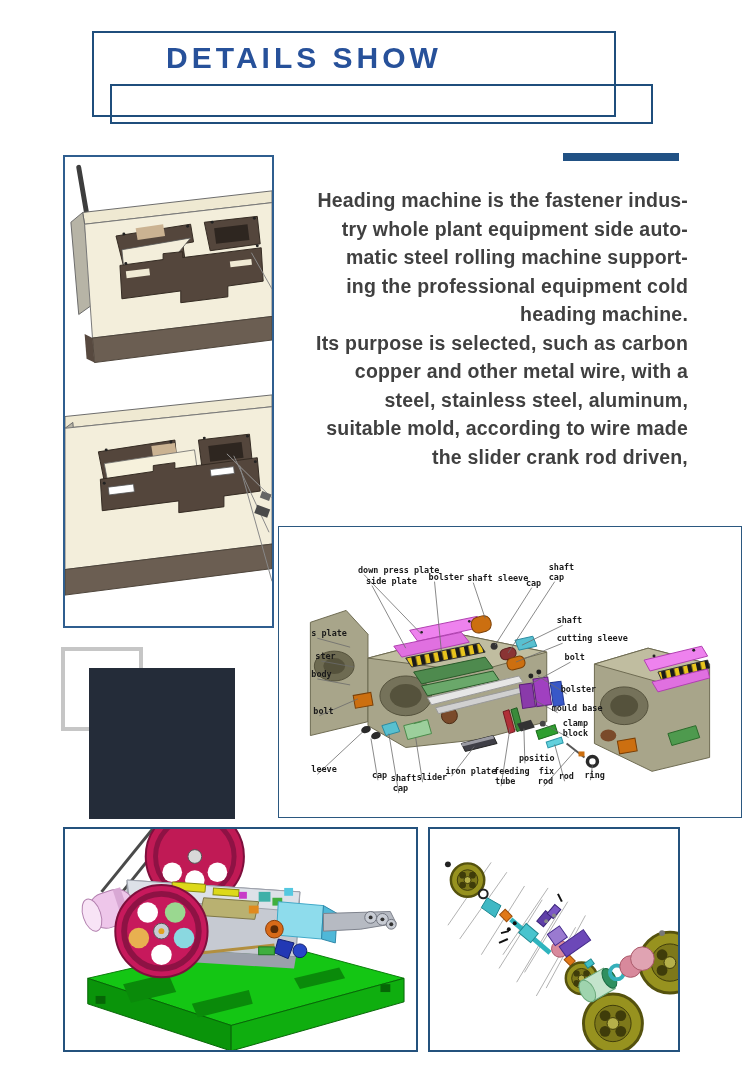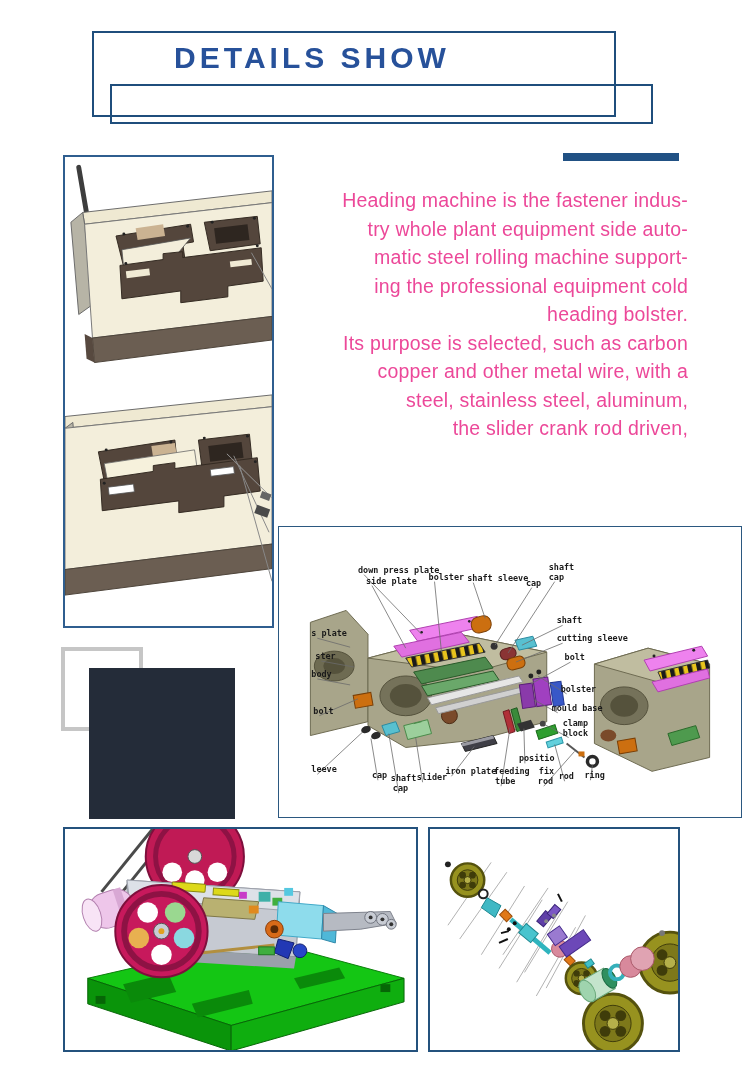--- a/index.html
+++ b/index.html
@@ -4,26 +4,26 @@
 <style>
   html,body{margin:0;padding:0;background:#fff;}
   .page{position:relative;width:750px;height:1089px;background:#fff;overflow:hidden;
         font-family:"Liberation Sans",sans-serif;}
   .abs{position:absolute;box-sizing:border-box;}
 
   
   .title-box-outer{left:92px;top:31px;width:524px;height:86px;border:2px solid #1f4e7c;background:transparent;}
   .title-box-inner{left:110px;top:84px;width:543px;height:40px;border:2px solid #1f4e7c;background:transparent;}
   .page-title{left:92px;top:42px;width:424px;text-align:center;color:#27519a;
-              font-size:30px;font-weight:bold;letter-spacing:4px;line-height:32px;margin-left:8px;}
+              font-size:30px;font-weight:bold;letter-spacing:4px;line-height:32px;}
   .accent-bar{left:563px;top:153px;width:116px;height:8px;background:#215184;}
 
   
-  .intro{left:280px;top:186px;width:408px;text-align:right;color:#ec4899;
-         font-size:19.5px;line-height:28.5px;font-weight:400;letter-spacing:0.2px;}
+  .intro{left:280px;top:186px;width:408px;text-align:right;color:#404040;
+         font-size:19.5px;line-height:28.5px;font-weight:700;letter-spacing:0.2px;}
 
   
   .fig{background:#fff;}
   .fig svg{display:block;width:100%;height:100%;}
   .fig-mold{left:63px;top:155px;width:211px;height:473px;border:2px solid #2f5e8f;}
   .deco-gray{left:61px;top:647px;width:82px;height:84px;border:4px solid #c6c6c6;background:transparent;}
   .deco-navy{left:89px;top:668px;width:146px;height:151px;background:#242c39;}
   .fig-diagram{left:278px;top:526px;width:464px;height:292px;border:1px solid #2b5880;}
   .fig-machine{left:63px;top:827px;width:355px;height:225px;border:2px solid #24527d;}
   .fig-crank{left:428px;top:827px;width:252px;height:225px;border:2px solid #24527d;}
@@ -39,24 +39,25 @@
   <div class="abs title-box-outer"></div>
   <div class="abs title-box-inner"></div>
   <div class="abs page-title">DETAILS SHOW</div>
   <div class="abs accent-bar"></div>
 
   <div class="abs intro" id="intro-lines">
       <div>Heading machine is the fastener indus-</div>
       <div>try whole plant equipment side auto-</div>
       <div>matic steel rolling machine support-</div>
       <div>ing the professional equipment cold</div>
-      <div>heading bolster.</div>
+      <div>heading machine.</div>
       <div>Its purpose is selected, such as carbon</div>
       <div>copper and other metal wire, with a</div>
       <div>steel, stainless steel, aluminum,</div>
+      <div>suitable mold, according to wire made</div>
       <div>the slider crank rod driven,</div>
     </div>
 
   <div class="abs fig fig-mold">
     <svg viewBox="0 0 211 473">
       <g>
         <line x1="14" y1="8" x2="26" y2="78" stroke="#3d3d3d" stroke-width="5" stroke-linecap="round"></line>
         <polygon points="18,54 211,32 211,44 20,66" fill="#efe9d2" stroke="#6a6a6a" stroke-width="1"></polygon>
         <polygon points="6,64 18,54 20,66 28,148 14,158" fill="#b7b4a6" stroke="#6a6a6a" stroke-width="1"></polygon>
         <polygon points="20,66 211,44 211,160 28,182" fill="#f3eedb" stroke="#777" stroke-width="1"></polygon>

